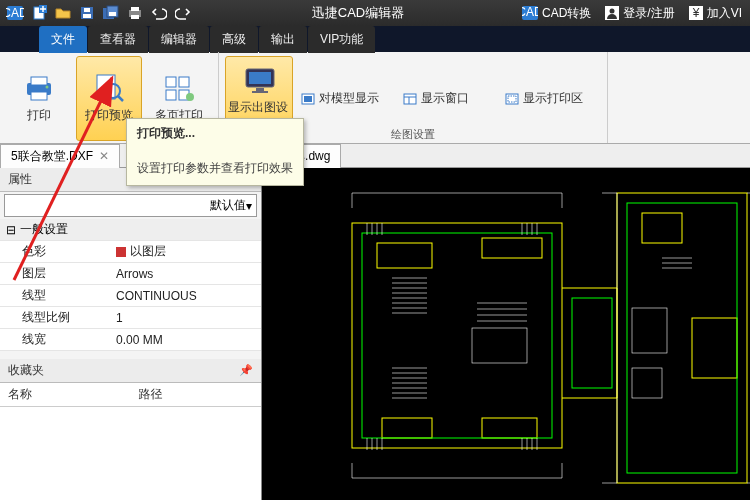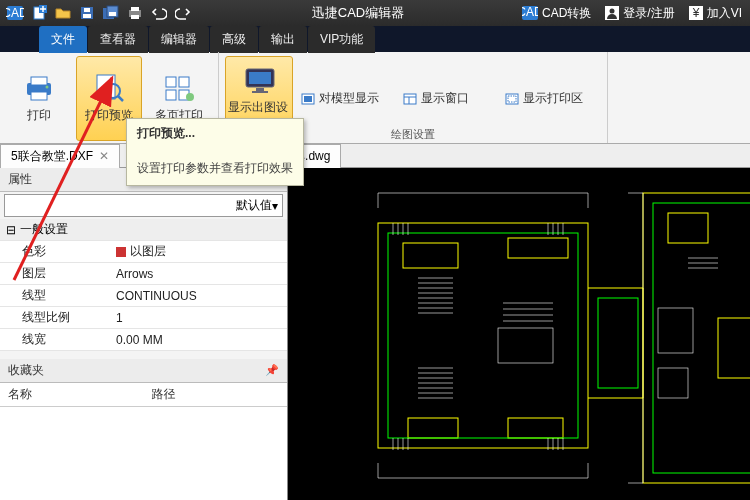--- a/index.html
+++ b/index.html
@@ -23,21 +23,21 @@
 .big-btn .ico { width: 34px; height: 30px; display: flex; align-items: center; justify-content: center; }
 .small-rows { display: flex; flex-direction: row; gap: 2px; justify-content: flex-start; }
 .small-btn { display: flex; align-items: center; gap: 4px; padding: 2px 4px; color: #333; width: 100px; }
 .grp-label { position: absolute; bottom: 1px; left: 0; right: 0; text-align: center; color: #555; font-size: 11px; }
 
 .doc-tabs { height: 24px; background: #eee; border-bottom: 1px solid #999; display: flex; align-items: center; }
 .doc-tab { padding: 3px 10px; background: #fdfdfd; border: 1px solid #aaa; border-bottom: none; margin-right: 18px; display: flex; align-items: center; gap: 6px; }
 .doc-tab .x { color: #888; }
 
 .workspace { position: absolute; top: 168px; left: 0; right: 0; bottom: 0; display: flex; }
-.side { width: 288px; background: #f4f4f4; border-right: 1px solid #888; display: flex; flex-direction: column; }
+.side { width: 262px; background: #f4f4f4; border-right: 1px solid #888; display: flex; flex-direction: column; }
 .panel-hdr { background: #ececec; border-bottom: 1px solid #bbb; padding: 3px 8px; color: #333; display: flex; justify-content: space-between; align-items: center; }
 .pin { font-size: 11px; color: #555; }
 .combo { margin: 2px 4px; border: 1px solid #999; background: #fff; padding: 2px 4px; display: flex; justify-content: flex-end; align-items: center; }
 .section-row { display: flex; align-items: center; padding: 2px 6px; background: #fff; border-bottom: 1px solid #e5e5e5; }
 .section-row.head { background: #eee; }
 .section-row .k { width: 110px; color: #222; padding-left: 16px; }
 .section-row .v { flex: 1; color: #222; display: flex; align-items: center; gap: 4px; }
 .chip { width: 10px; height: 10px; background: #c33; display: inline-block; }
 .fav { flex: 1; background: #fff; }
 .fav-head { display: flex; border-bottom: 1px solid #ccc; }

